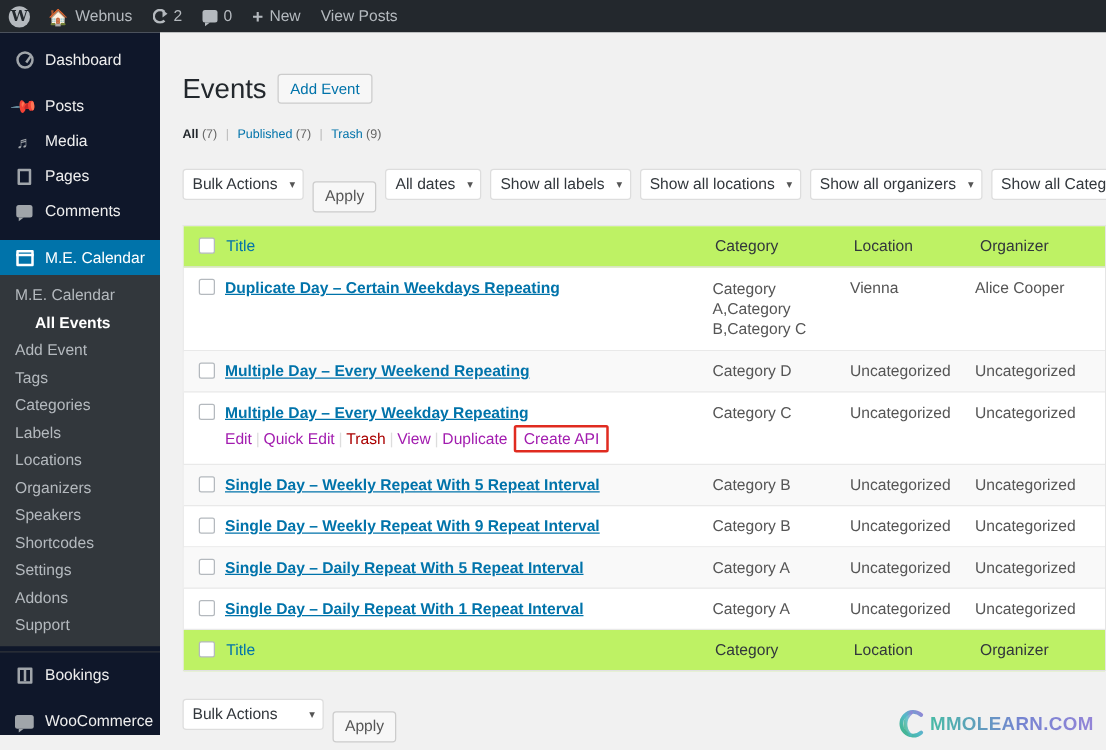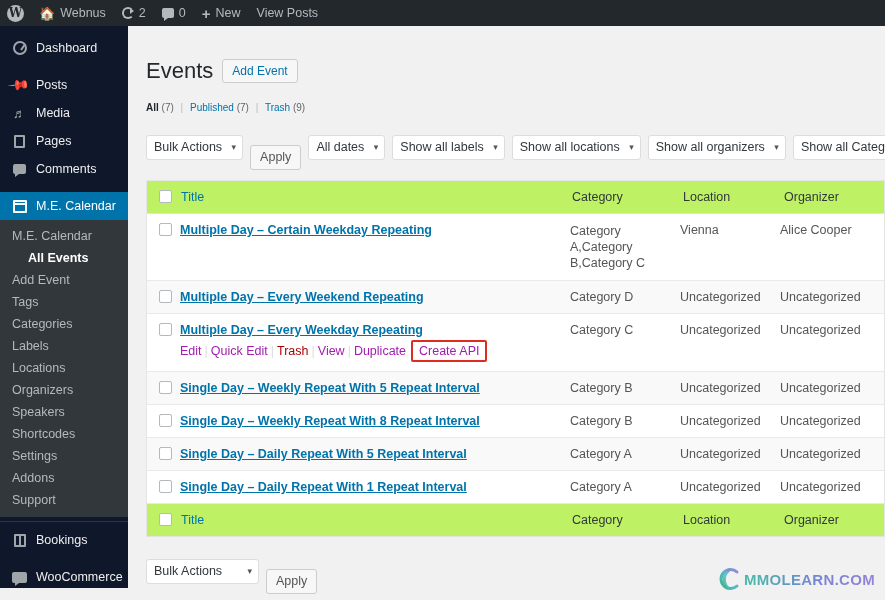--- a/index.html
+++ b/index.html
@@ -346,21 +346,21 @@
         <div class="c-cat col-head">Category</div>
         <div class="c-loc col-head">Location</div>
         <div class="c-org col-head">Organizer</div>
       </div>
 
       <div class="trow">
         <div class="cb-col">
           <span class="cbx"></span>
         </div>
         <div class="c-title">
-          <a href="#" class="row-title">Multiple Day – Certain Weekday Repeating</a>
+          <a href="#" class="row-title">Duplicate Day – Certain Weekdays Repeating</a>
         </div>
         <div class="c-cat cat-wrap">Category A,Category B,Category C</div>
         <div class="c-loc">Vienna</div>
         <div class="c-org">Alice Cooper</div>
       </div>
 
       <div class="trow alt">
         <div class="cb-col">
           <span class="cbx"></span>
         </div>
@@ -397,21 +397,21 @@
         <div class="c-cat">Category B</div>
         <div class="c-loc">Uncategorized</div>
         <div class="c-org">Uncategorized</div>
       </div>
 
       <div class="trow">
         <div class="cb-col">
           <span class="cbx"></span>
         </div>
         <div class="c-title">
-          <a href="#" class="row-title">Single Day – Weekly Repeat With 8 Repeat Interval</a>
+          <a href="#" class="row-title">Single Day – Weekly Repeat With 9 Repeat Interval</a>
         </div>
         <div class="c-cat">Category B</div>
         <div class="c-loc">Uncategorized</div>
         <div class="c-org">Uncategorized</div>
       </div>
 
       <div class="trow alt">
         <div class="cb-col">
           <span class="cbx"></span>
         </div>

